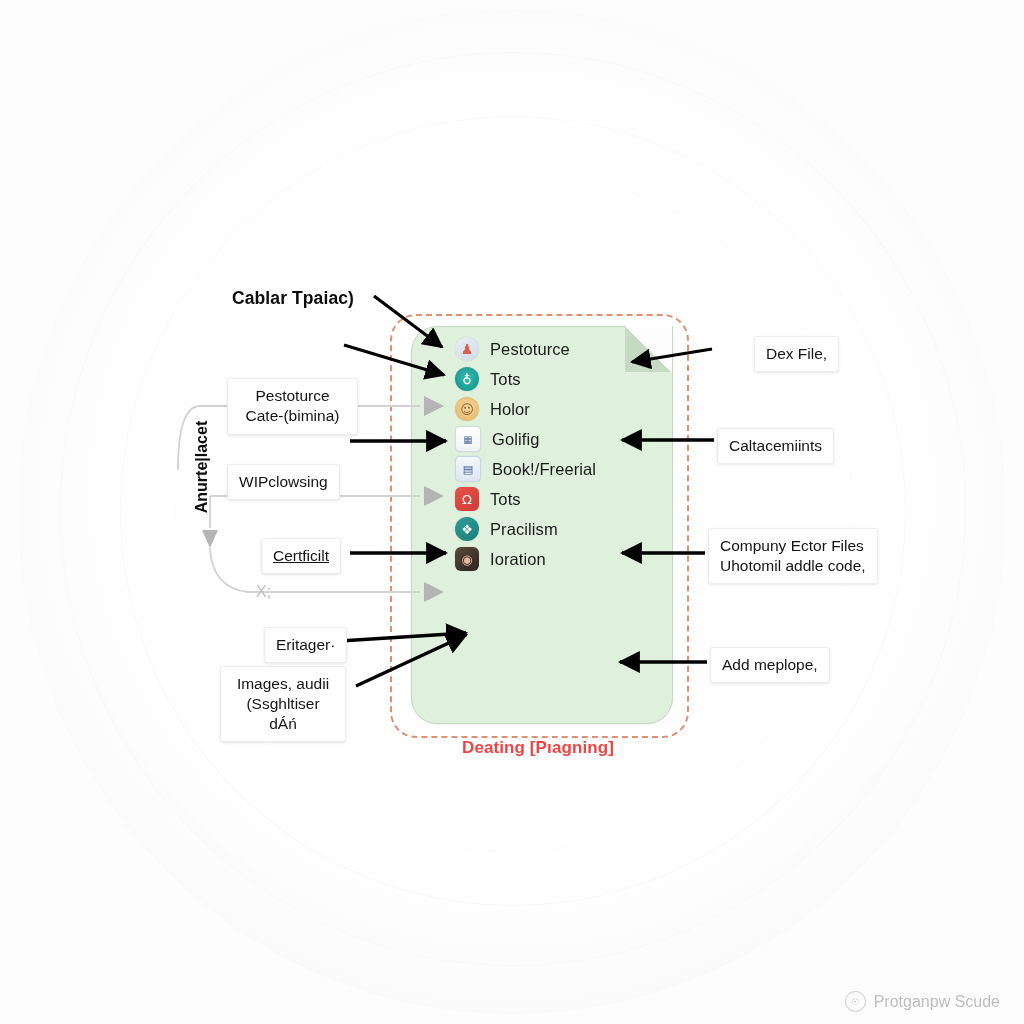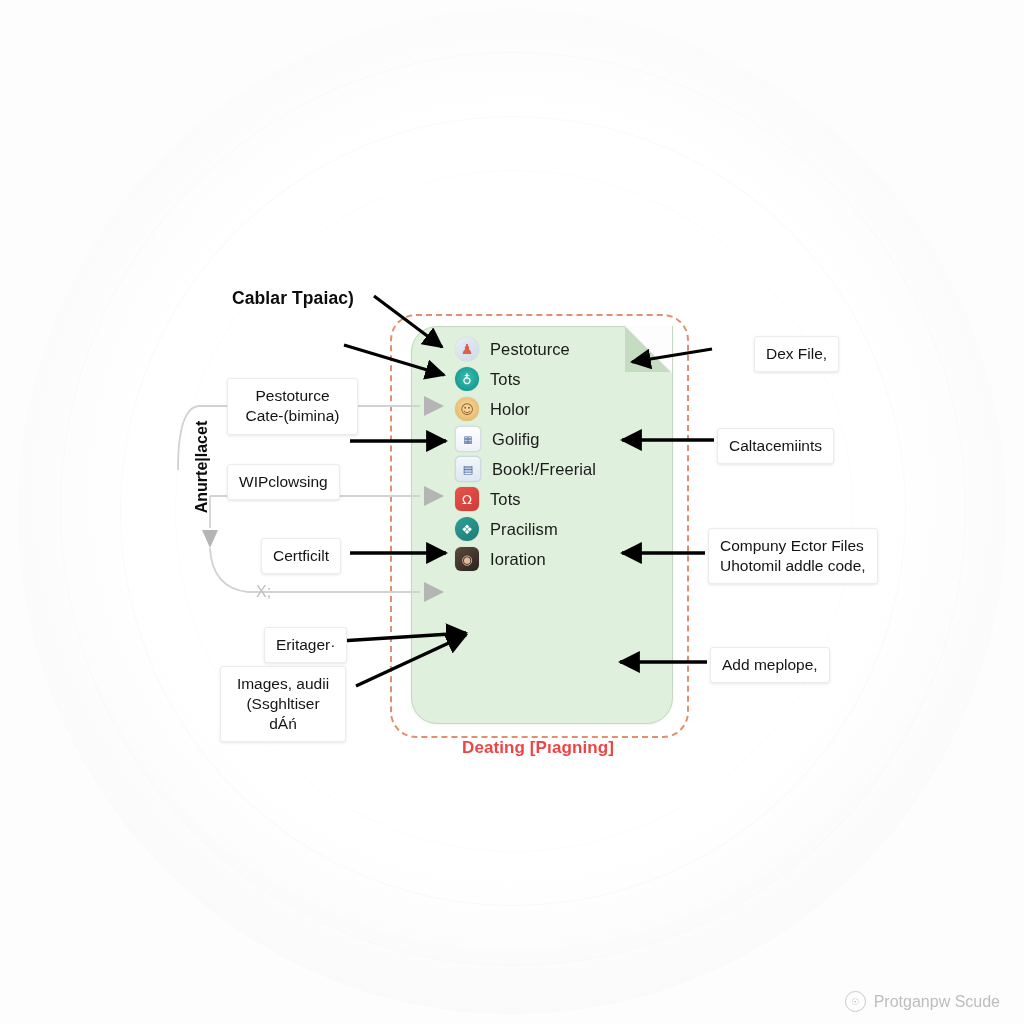--- a/index.html
+++ b/index.html
@@ -145,21 +145,21 @@
     color: #141414;
     padding: 7px 11px;
     line-height: 1.32;
     white-space: pre-line;
   }
   .callout.center { text-align: center; margin-top: 48px; }
   .callout.right  { text-align: right; }
 
   #label-pestoturce  { left: 227px; top: 330px; width: 107px; text-align: center; }
   #label-wipclowsing { left: 227px; top: 428px; margin-top: 36px; }
-  #label-certficilt  { left: 261px; top: 538px; }
+  #label-certficilt  { left: 261px; top: 538px; text-decoration: underline; }
   #label-eritager    { left: 264px; top: 627px; }
   #label-images      { left: 220px; top: 666px; width: 102px; text-align: center; line-height: 1.30; }
   #label-dexfile     { left: 754px; top: 336px; }
   #label-caltacemiints { left: 717px; top: 428px; }
   #label-compuny     { left: 708px; top: 528px; line-height: 1.30; }
   #label-addmeplope  { left: 710px; top: 647px; }
 
   
   #title-cablar {
     position: absolute;

